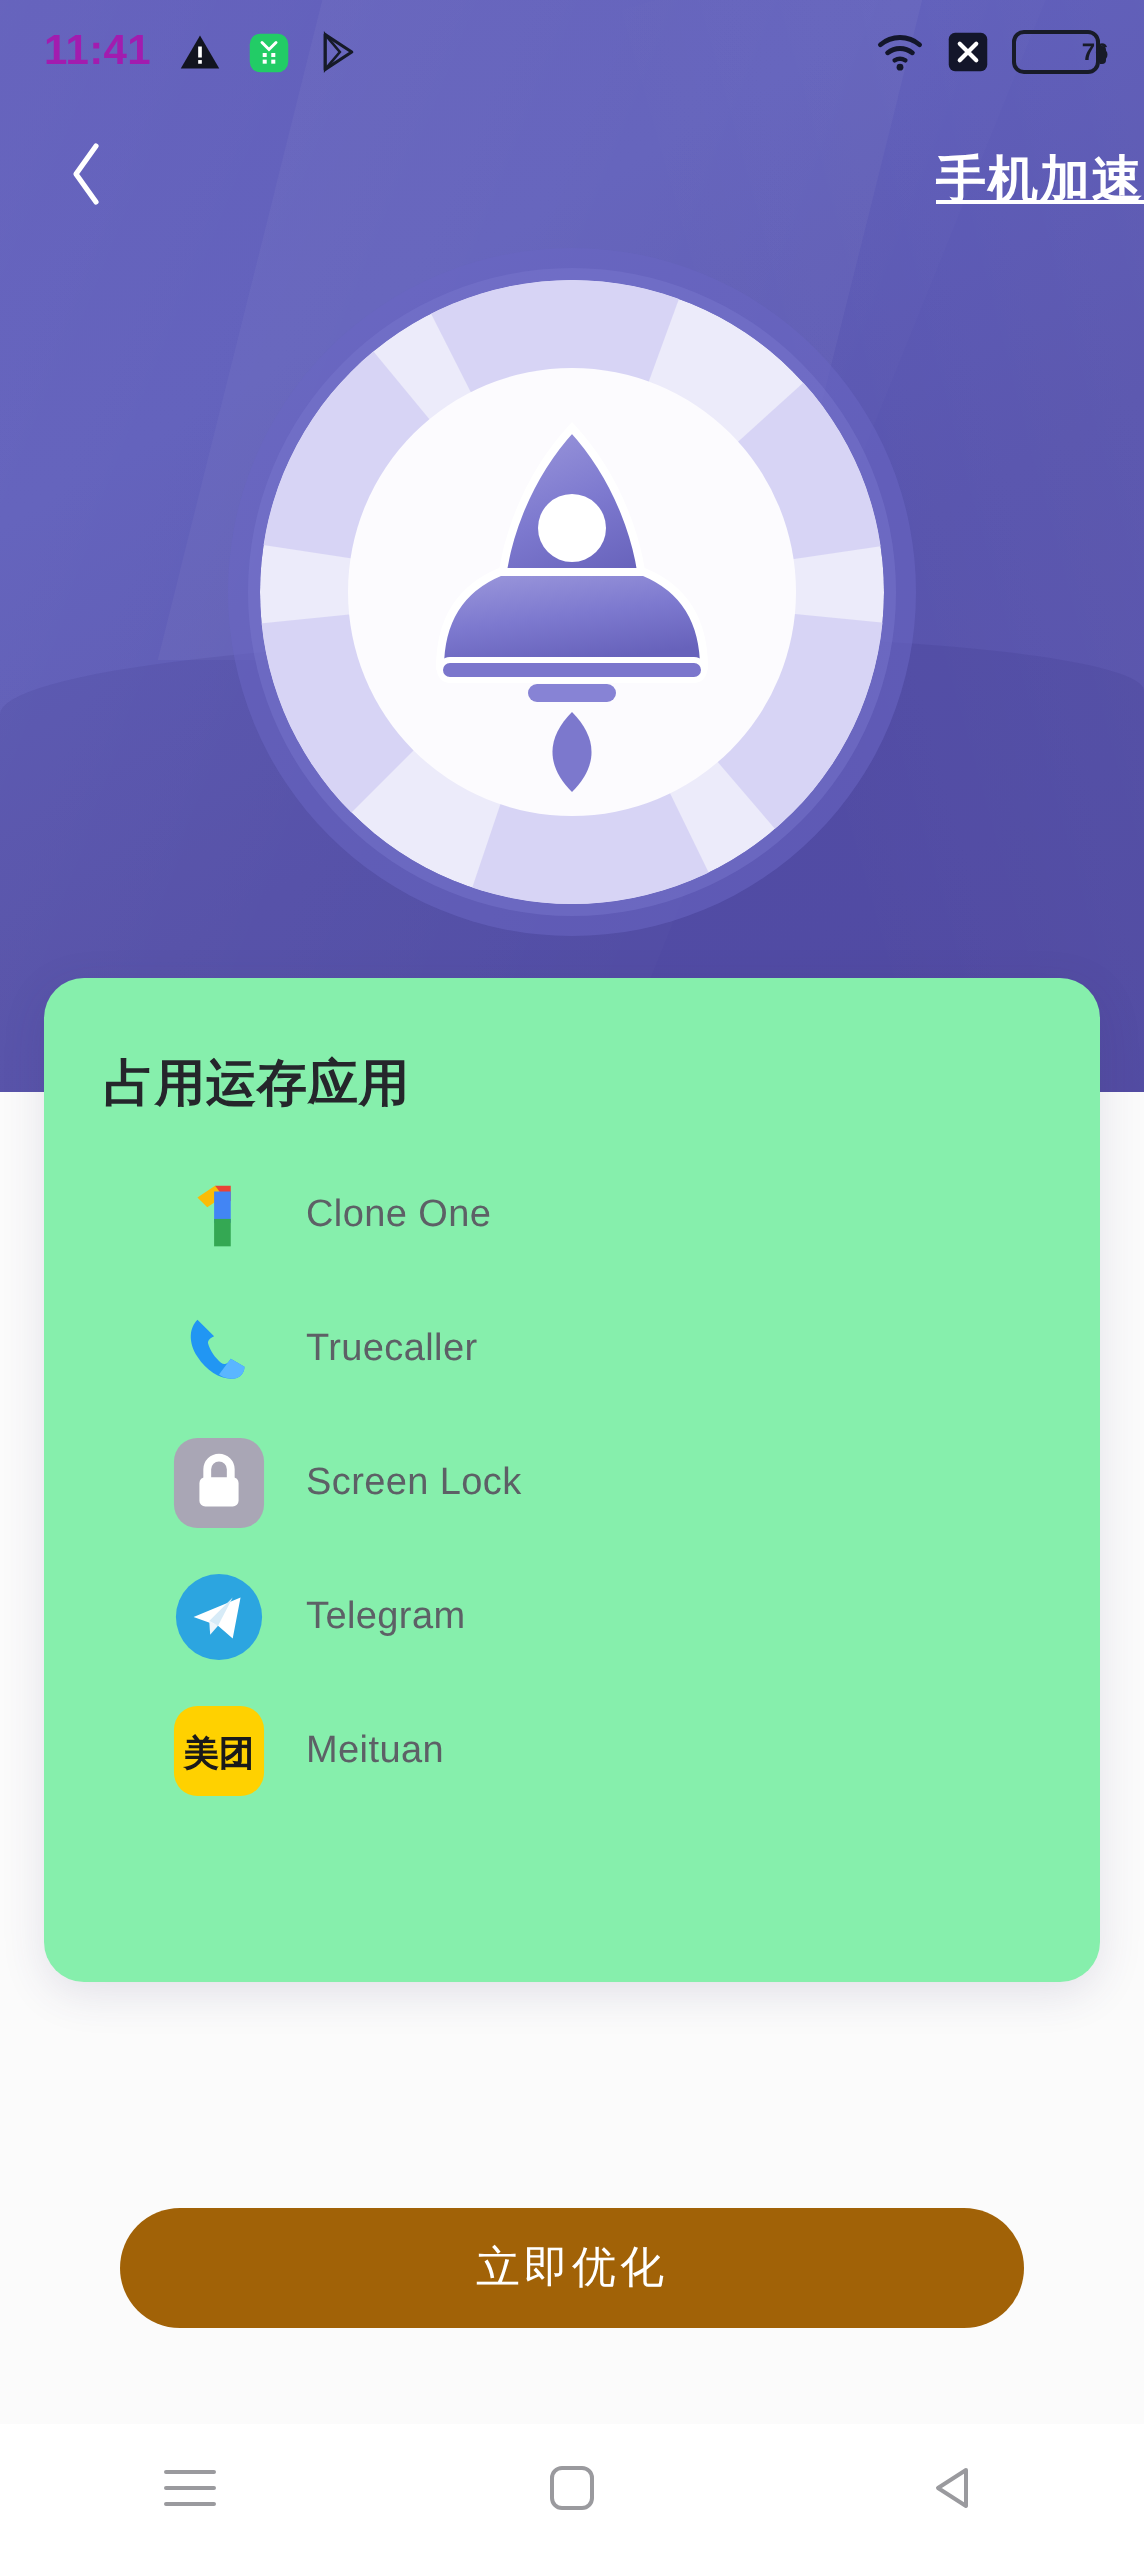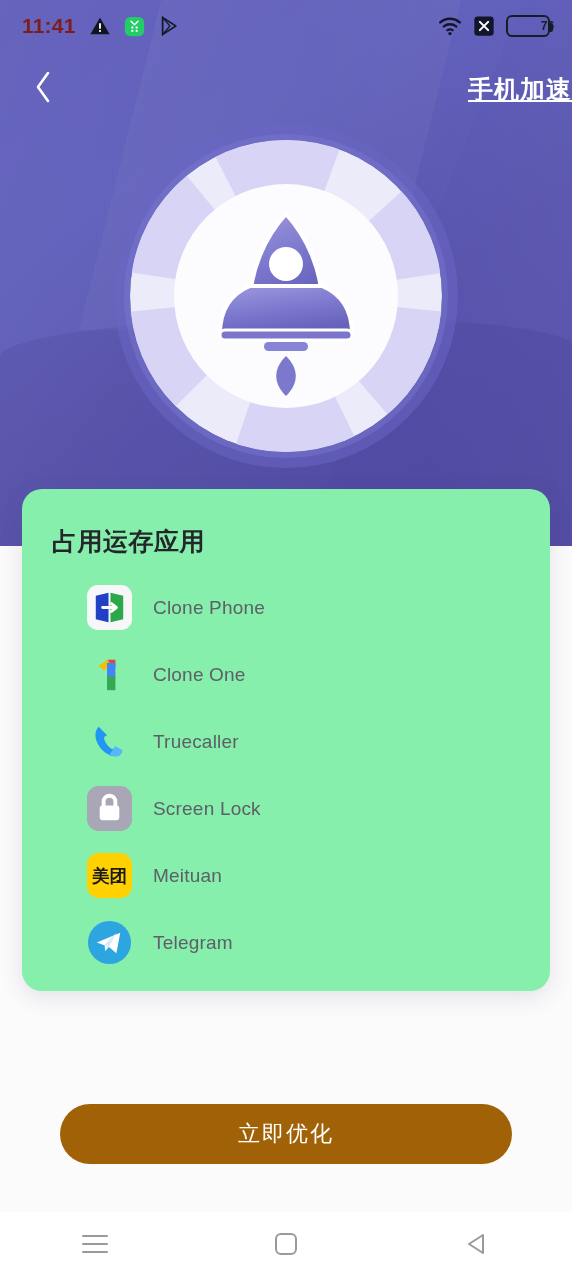--- a/index.html
+++ b/index.html
@@ -53,21 +53,21 @@
   
   .statusbar {
     position:absolute; left:0; top:0;
     width:572px; height:52px;
     display:flex; align-items:center;
     padding:0 22px;
     z-index:8;
   }
   .sb-left { display:flex; align-items:center; gap:13px; }
   .sb-time {
-    color:#7f1d1d; font-size:21px; font-weight:700;
+    color:#a21caf; font-size:21px; font-weight:700;
     letter-spacing:0.2px;
   }
   .sb-right {
     margin-left:auto; display:flex; align-items:center; gap:11px;
   }
   .ic { display:block; }
   .bat {
     width:44px; height:22px;
     border:2px solid #181b28;
     border-radius:6px;
@@ -284,31 +284,20 @@
 
         <path d="M0,66 C 12,78 14,92 0,106 C -14,92 -12,78 0,66 Z" fill="#7c78cd"></path>
       </g>
     </svg>
   </div>
 
   <div class="card">
     <div class="card-title">占用运存应用</div>
     <div class="app-list">
 
-      <div class="app-row">
-        <span class="app-icon">
-          <svg width="47" height="47" viewBox="0 0 48 48">
-            <rect x="1" y="1" width="46" height="46" rx="11" fill="#f7f7f9"></rect>
-            <path d="M10 12 L23 9 L23 39 L10 36 Z" fill="#2140c4"></path>
-            <path d="M25 9 L38 12 L38 36 L25 39 Z" fill="#2ba84a"></path>
-            <path d="M17 24 L30 24 M26 20 L31 24 L26 28" stroke="#ffffff" stroke-width="3" fill="none" stroke-linecap="round" stroke-linejoin="round"></path>
-          </svg>
-        </span>
-        <span class="app-name">Clone Phone</span>
-      </div>
 
       <div class="app-row">
         <span class="app-icon">
           <svg width="47" height="47" viewBox="0 0 48 48">
             <path d="M13 15 L22 9 L27 14 L18 20 Z" fill="#fbbc05"></path>
             <path d="M22 9 L30 9 L30 17 L25 13 Z" fill="#ea4335"></path>
             <rect x="21.5" y="12" width="8.5" height="16" fill="#4285f4"></rect>
             <rect x="21.5" y="26" width="8.5" height="14" fill="#34a853"></rect>
           </svg>
         </span>
@@ -333,39 +322,39 @@
             <path d="M18 22 L18 17 A6 6 0 0 1 30 17 L30 22" stroke="#ffffff" stroke-width="4" fill="none"></path>
             <rect x="14" y="21" width="20" height="15" rx="3" fill="#ffffff"></rect>
           </svg>
         </span>
         <span class="app-name">Screen Lock</span>
       </div>
 
       <div class="app-row">
         <span class="app-icon">
           <svg width="47" height="47" viewBox="0 0 48 48">
-            <rect x="1" y="1" width="46" height="46" rx="12" fill="#ffd100"></rect>
-            <text x="24" y="31" text-anchor="middle" font-size="18" font-weight="700" font-family="DejaVu Sans, sans-serif" fill="#1a1a1a">美团</text>
-          </svg>
-        </span>
-        <span class="app-name">Meituan</span>
-      </div>
-
-      <div class="app-row">
-        <span class="app-icon">
-          <svg width="47" height="47" viewBox="0 0 48 48">
             <circle cx="24" cy="24" r="22" fill="#2ca5e0"></circle>
             <path d="M11 24 L35 14 L31 35 L23.5 28.5 Z" fill="#ffffff"></path>
             <path d="M23.5 28.5 L31 14 L19 26 Z" fill="#d7ebf7"></path>
             <path d="M19 26 L19.5 33 L23.5 28.5 Z" fill="#eef6fb"></path>
           </svg>
         </span>
         <span class="app-name">Telegram</span>
       </div>
 
+      <div class="app-row">
+        <span class="app-icon">
+          <svg width="47" height="47" viewBox="0 0 48 48">
+            <rect x="1" y="1" width="46" height="46" rx="12" fill="#ffd100"></rect>
+            <text x="24" y="31" text-anchor="middle" font-size="18" font-weight="700" font-family="DejaVu Sans, sans-serif" fill="#1a1a1a">美团</text>
+          </svg>
+        </span>
+        <span class="app-name">Meituan</span>
+      </div>
+
     </div>
   </div>
 
   <button class="cta">
     <span>立即优化</span>
   </button>
 
   <div class="navbar">
     <div class="nav-btn">
       <span>

